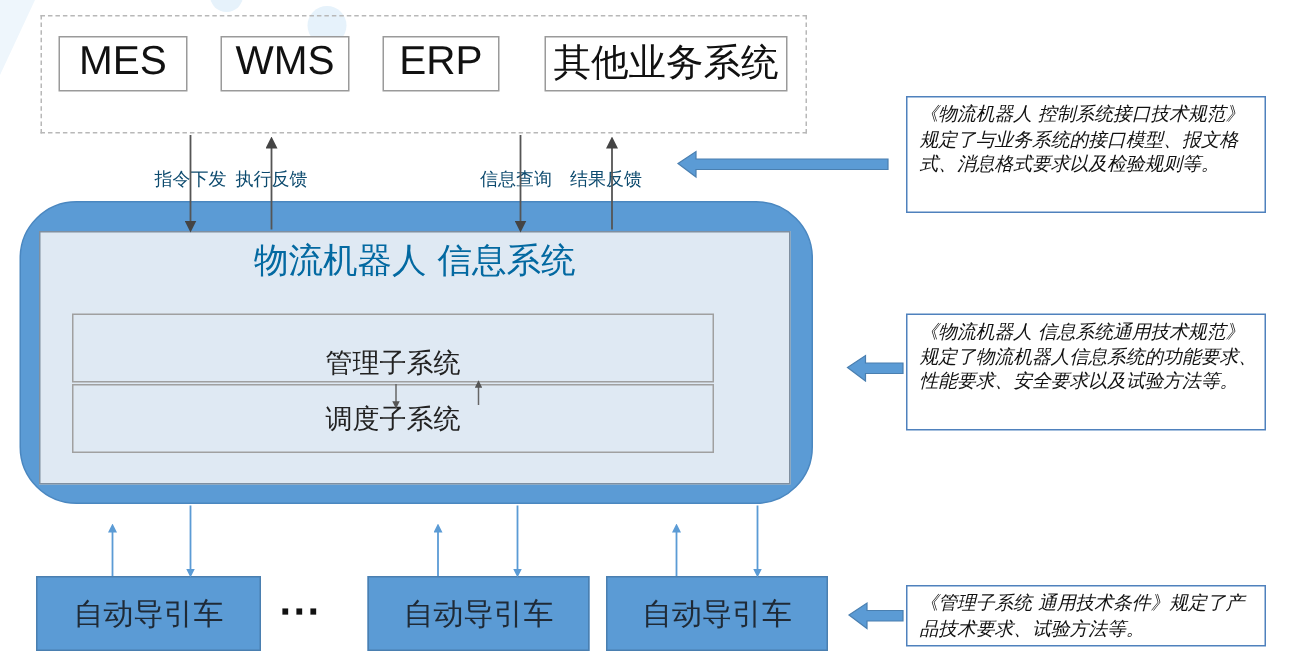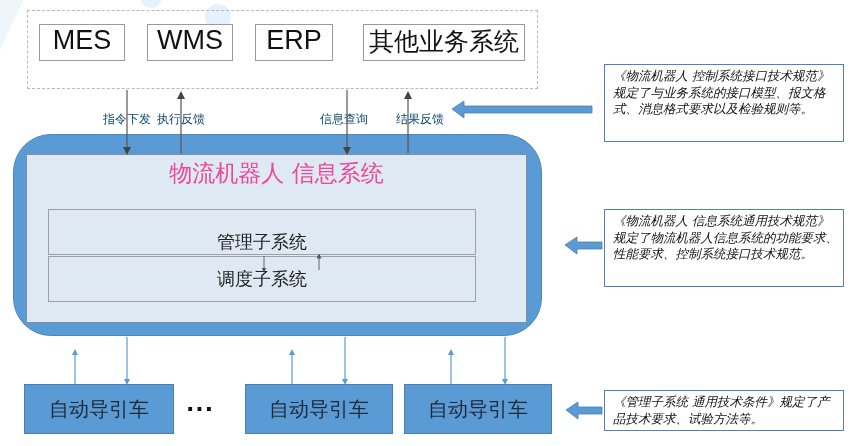--- a/index.html
+++ b/index.html
@@ -33,21 +33,21 @@
       left: 13px; top: 134px; width: 529px; height: 202px;
       background: #5b9bd5; border-radius: 38px;
       border: 1px solid #4a87c0; box-sizing: border-box;
     }
     .info-inner {
       left: 26px; top: 154px; width: 501px; height: 169px;
       background: #dfe9f3; border: 1px solid #7f8fa0; box-sizing: border-box;
     }
     .info-title {
       left: 26px; top: 158px; width: 501px; text-align:center;
-      font-size: 23px; color:#ec4899;
+      font-size: 23px; color:#0369a1;
     }
     .sub-box {
       left: 48px; width: 428px; height: 46px;
       border: 1px solid #a0a0a0; box-sizing:border-box;
       display:flex; align-items:center; justify-content:center;
       font-size: 18px; color:#222;
     }
 
     
     .agv {
@@ -82,21 +82,21 @@
 <div class="abs biz-box" style="left:255px; width:78px;">
   <span>ERP</span>
 </div>
 <div class="abs biz-box zh-big" style="left:363px; width:162px;">
   <span>其他业务系统</span>
 </div>
 
 <div class="abs flow-label" style="left:103px; top:111px;">指令下发</div>
 <div class="abs flow-label" style="left:157px; top:111px;">执行反馈</div>
 <div class="abs flow-label" style="left:320px; top:111px;">信息查询</div>
-<div class="abs flow-label" style="left:396px; top:111px;">结果反馈</div>
+<div class="abs flow-label" style="left:380px; top:111px;">结果反馈</div>
 
 <div class="abs info-outer"></div>
 <div class="abs info-inner"></div>
 <div class="abs info-title">物流机器人 信息系统</div>
 <div class="abs sub-box" style="top:209px;align-items:flex-end;">
   <span>管理子系统</span>
 </div>
 <div class="abs sub-box" style="top:256px;">
   <span>调度子系统</span>
 </div>
@@ -109,21 +109,21 @@
   <span>自动导引车</span>
 </div>
 <div class="abs agv" style="left:404px; width:148px;">
   <span>自动导引车</span>
 </div>
 
 <div class="abs callout" style="left:604px; top:64px; width:240px; height:78px;">
   <span>《物流机器人 控制系统接口技术规范》规定了与业务系统的接口模型、报文格式、消息格式要求以及检验规则等。</span>
 </div>
 <div class="abs callout" style="left:604px; top:209px; width:240px; height:78px;">
-  <span>《物流机器人 信息系统通用技术规范》规定了物流机器人信息系统的功能要求、性能要求、控制系统接口技术规范。</span>
+  <span>《物流机器人 信息系统通用技术规范》规定了物流机器人信息系统的功能要求、性能要求、安全要求以及试验方法等。</span>
 </div>
 <div class="abs callout" style="left:604px; top:390px; width:240px; height:41px;">
   <span>《管理子系统 通用技术条件》规定了产品技术要求、试验方法等。</span>
 </div>
 
 <svg class="overlay" width="864" height="446">
   <defs>
     <marker id="ahDark" markerWidth="8" markerHeight="8" refX="4" refY="4" orient="auto" markerUnits="userSpaceOnUse">
       <path d="M0,0 L8,4 L0,8 z" fill="#444"></path>
     </marker>

